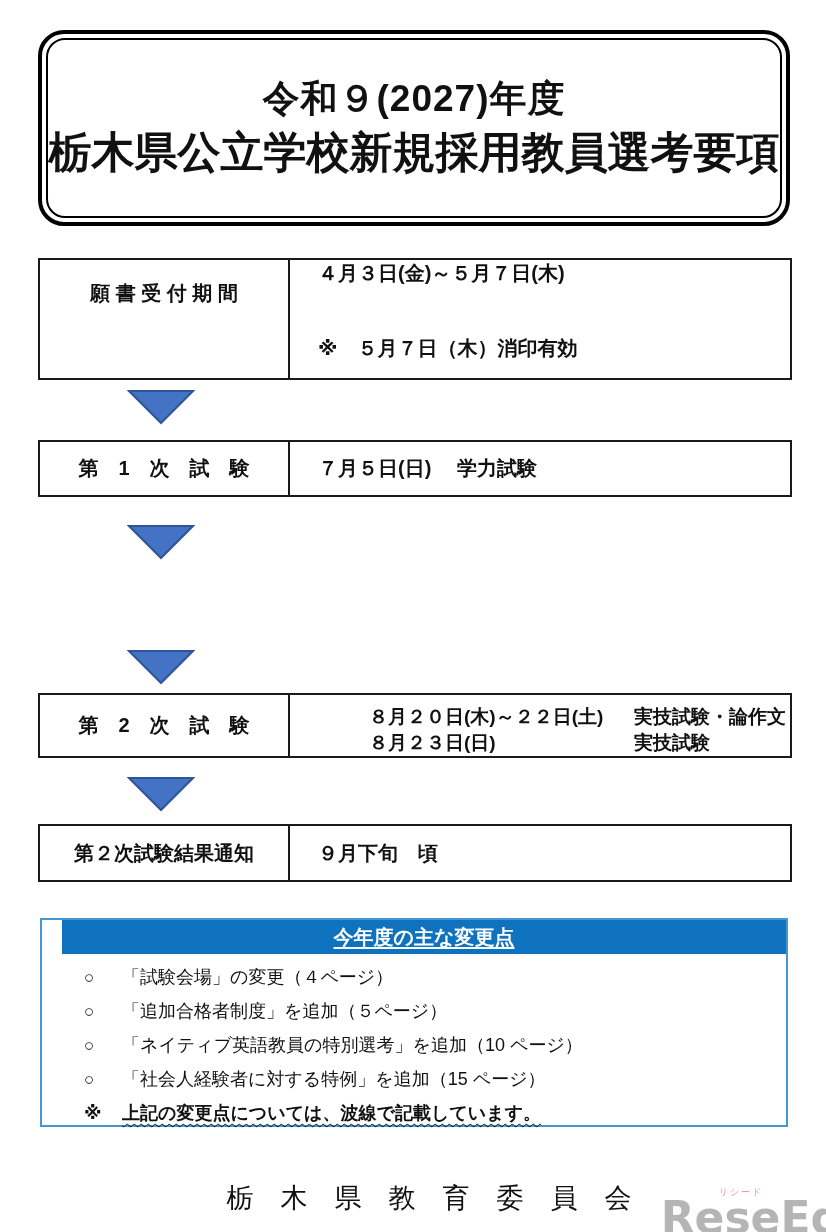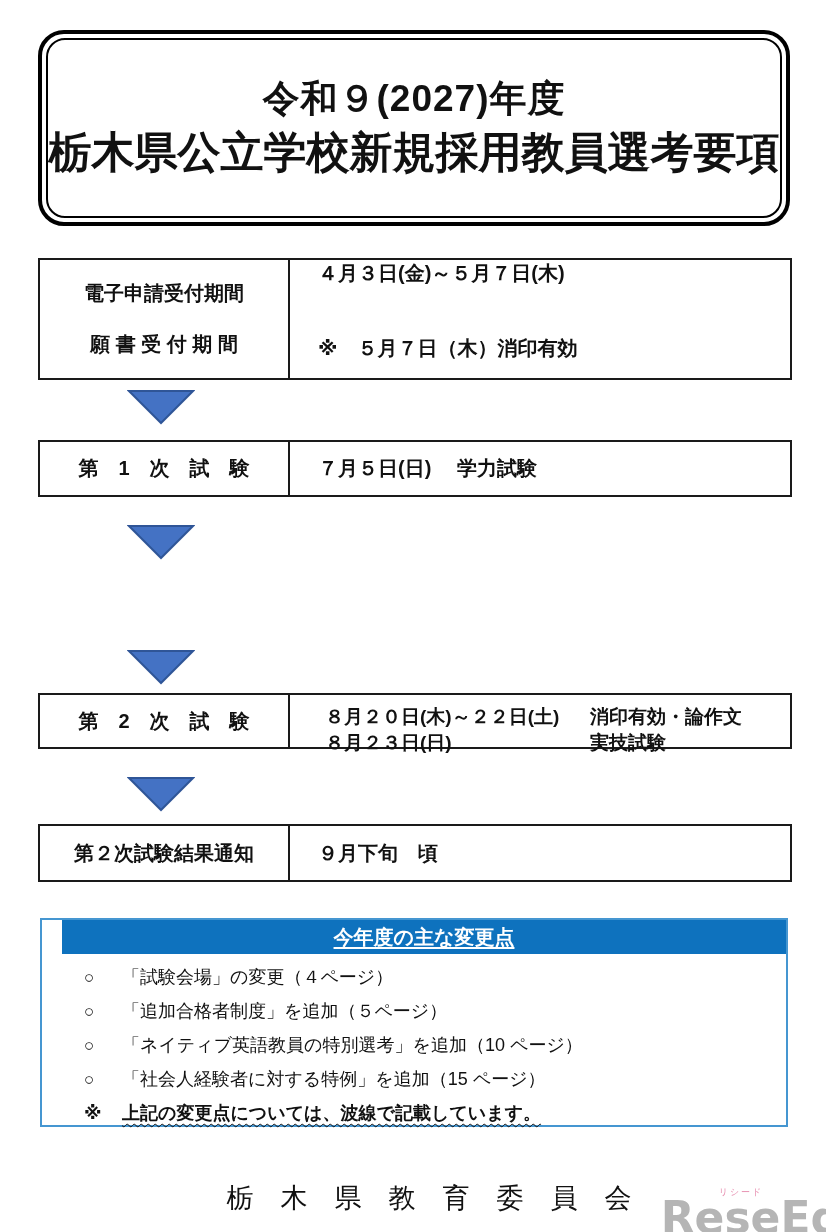--- a/index.html
+++ b/index.html
@@ -122,21 +122,20 @@
 
   <div class="title-outer">
     <div class="title-inner">
       <div class="title-line1">令和９(2027)年度</div>
       <div class="title-line2">栃木県公立学校新規採用教員選考要項</div>
     </div>
   </div>
 
   <div class="sched-box" style="top:258px;height:122px;">
     <div class="sched-left two-line">
-      <span>電子申請受付期間</span>
       <span>願 書 受 付 期 間</span>
     </div>
     <div class="sched-right two-line">
       <span>４月３日(金)～５月７日(木)</span>
       <span>※　５月７日（木）消印有効</span>
     </div>
   </div>
 
   <svg class="flow-arrow" style="top:389px;" viewBox="0 0 68 36">
     <polygon points="2,2 66,2 34,34" style="fill:var(--arrow-fill);stroke:var(--arrow-stroke);stroke-width:2;"></polygon>
@@ -153,28 +152,28 @@
 
   <svg class="flow-arrow" style="top:524px;" viewBox="0 0 68 36">
     <polygon points="2,2 66,2 34,34" style="fill:var(--arrow-fill);stroke:var(--arrow-stroke);stroke-width:2;"></polygon>
   </svg>
 
 
   <svg class="flow-arrow" style="top:649px;" viewBox="0 0 68 36">
     <polygon points="2,2 66,2 34,34" style="fill:var(--arrow-fill);stroke:var(--arrow-stroke);stroke-width:2;"></polygon>
   </svg>
 
-  <div class="sched-box" style="top:693px;height:56px;">
+  <div class="sched-box" style="top:693px;height:65px;gap:44px;">
     <div class="sched-left">
       <span>第　2　次　試　験</span>
     </div>
     <div class="sched-right two-line" style="font-size:19px;padding-top:9px;padding-bottom:10px;margin-left:7px;">
       <div class="exam-row">
         <span class="exam-date">８月２０日(木)～２２日(土)</span>
-        <span>消印有効・論作文</span>
+        <span>実技試験・論作文</span>
       </div>
       <div class="exam-row">
         <span class="exam-date">８月２３日(日)</span>
         <span>実技試験</span>
       </div>
     </div>
   </div>
 
   <svg class="flow-arrow" style="top:776px;" viewBox="0 0 68 36">
     <polygon points="2,2 66,2 34,34" style="fill:var(--arrow-fill);stroke:var(--arrow-stroke);stroke-width:2;"></polygon>

